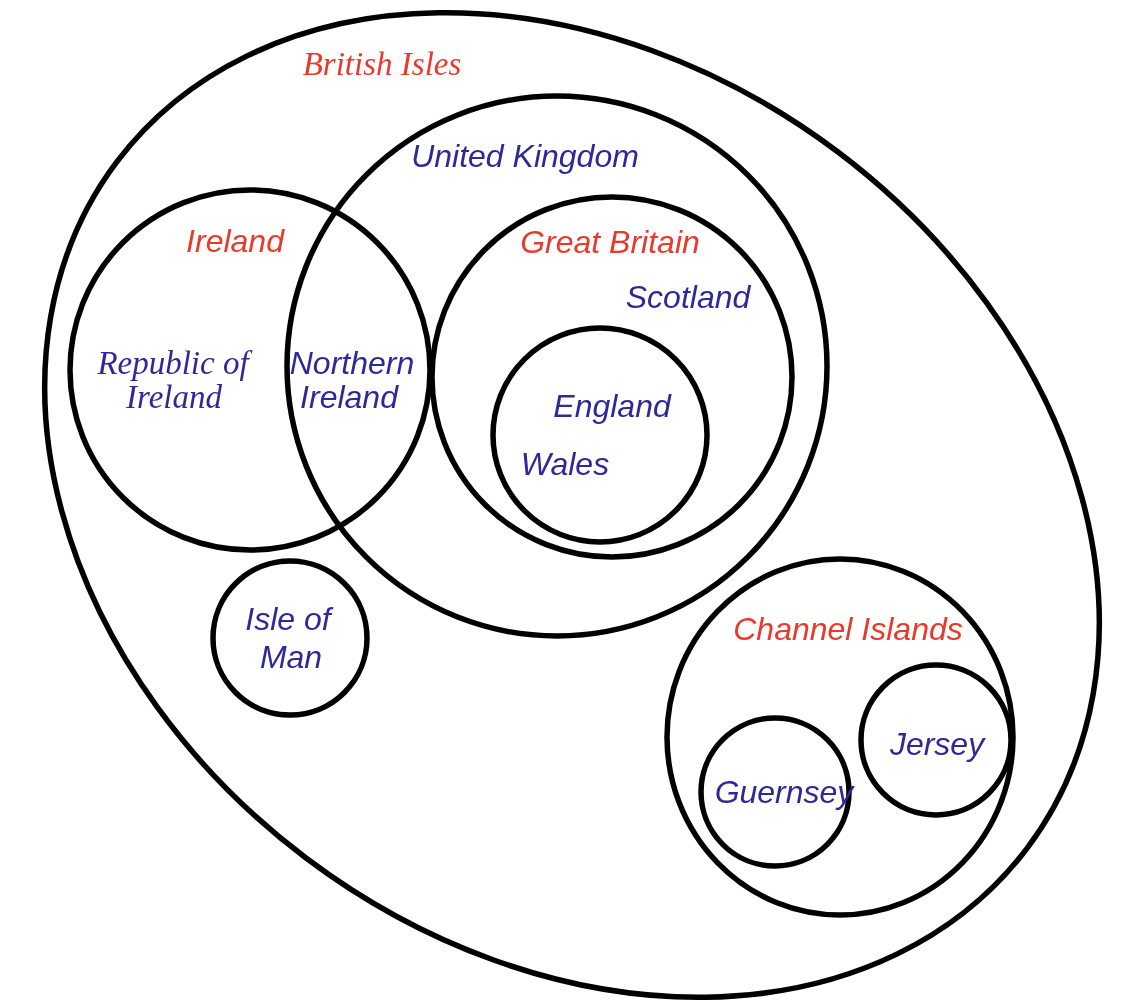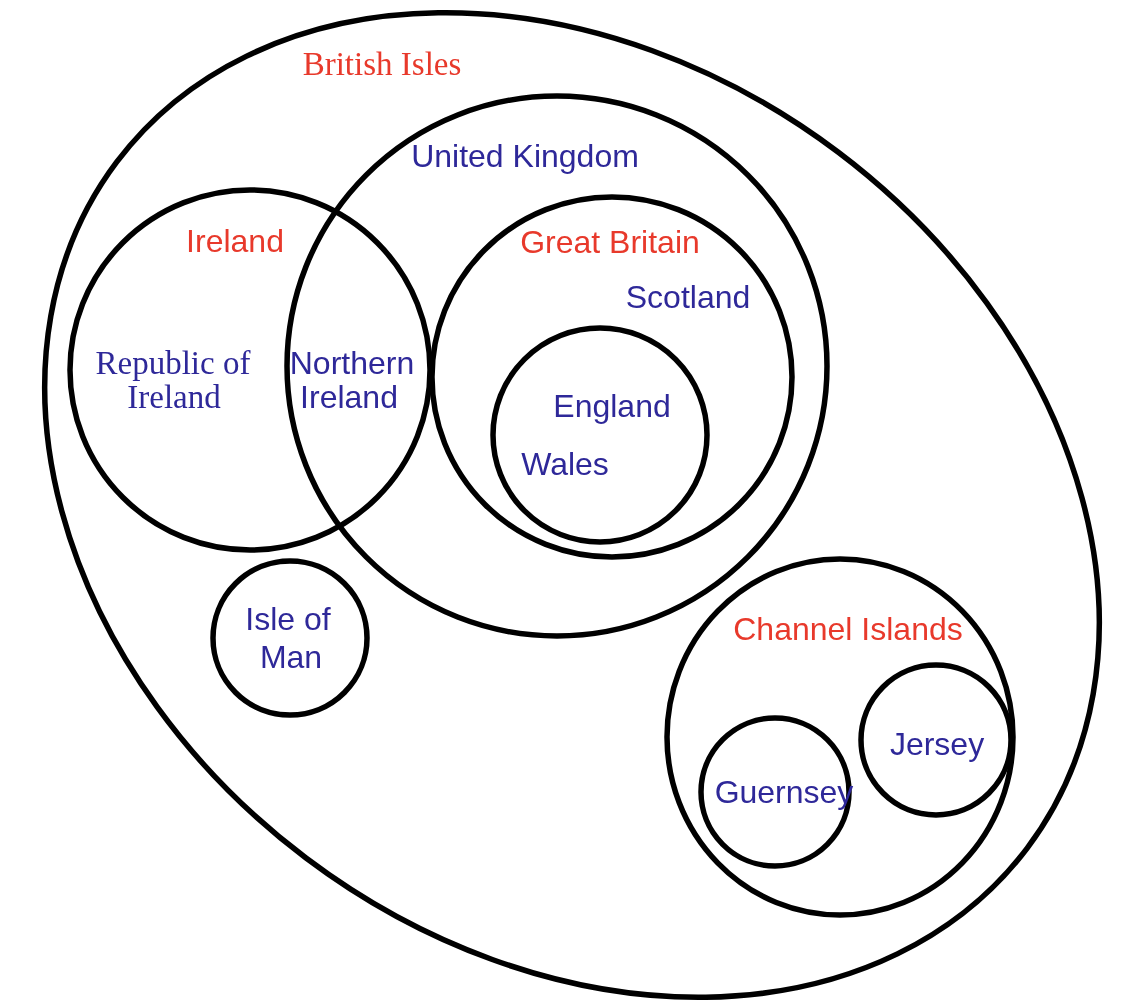--- a/index.html
+++ b/index.html
@@ -1,16 +1,16 @@
 <!DOCTYPE html>
 <html><head>
 <meta charset="utf-8">
 <style>
   html, body { margin: 0; padding: 0; background: #ffffff; }
-  #stage { position: relative; width: 1128px; height: 1004px; background: #ffffff; overflow: hidden; }
+  #stage { position: relative; width: 1128px; height: 1004px; background: #ffffff; overflow: hidden; font-style: italic; }
   svg { display: block; width: 1128px; height: 1004px; }
   text { text-anchor: middle; }
   .sans  { font-family: "Liberation Sans", sans-serif; font-size: 32px; }
   .serif { font-family: "Liberation Serif", serif;     font-size: 33px; }
   .shape { fill: none; stroke-width: 5.5; }
 </style>
 </head>
 <body>
 
 <div id="stage">

